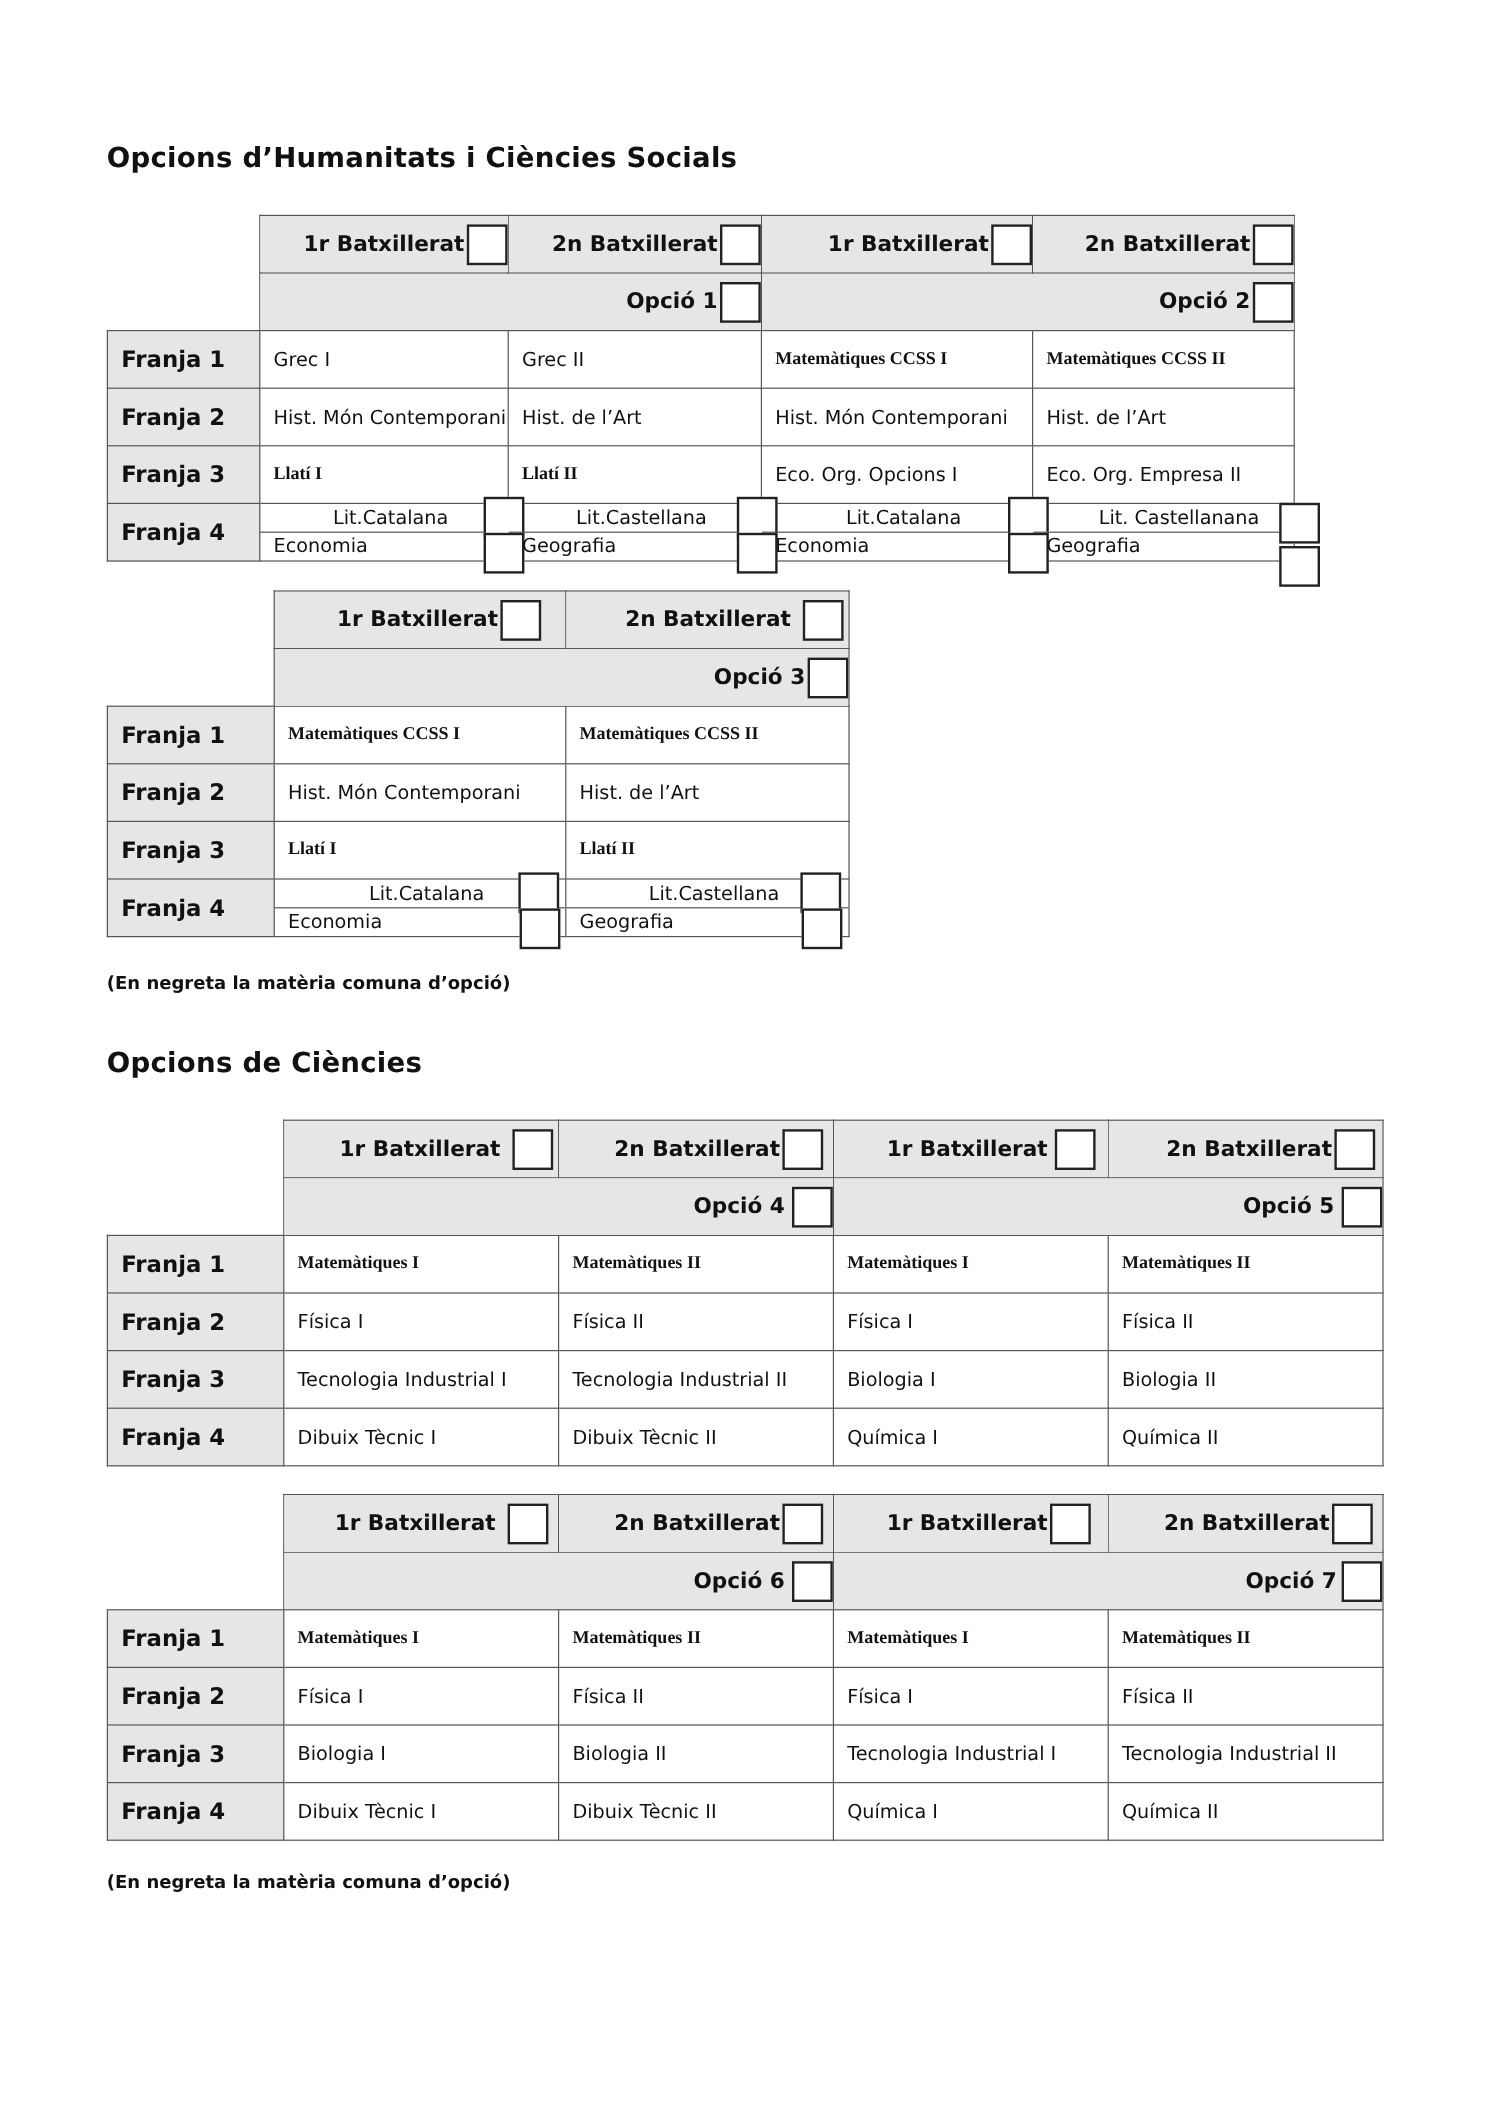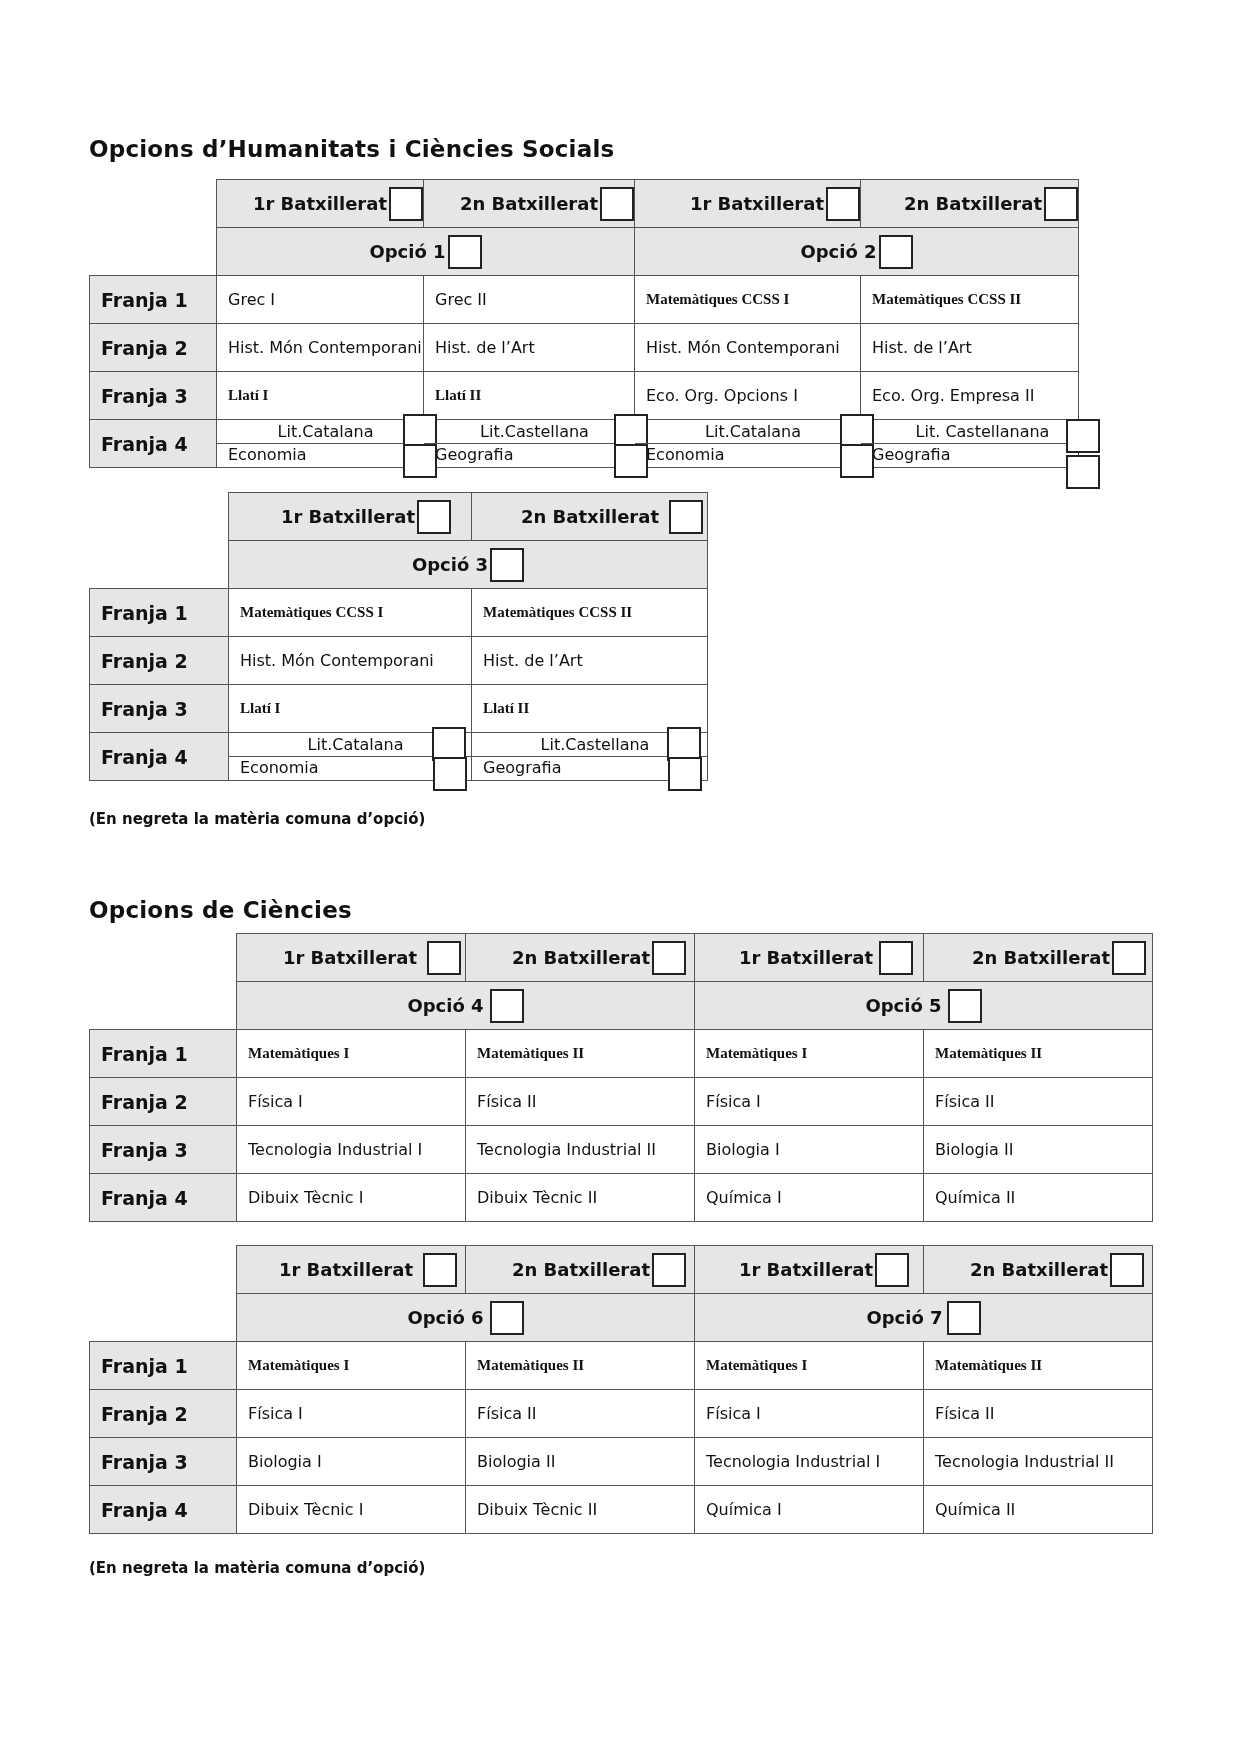--- a/index.html
+++ b/index.html
@@ -12,39 +12,39 @@
     }
     .note { position: absolute; left: 89px; font-weight: bold; font-size: 15px; line-height: 22px; }
 
     table.opt {
       position: absolute; border-collapse: collapse; table-layout: fixed;
     }
     table.opt td { border: 1.5px solid #555; padding: 0; vertical-align: middle; }
     table.opt td.blank { border: none; background: transparent; }
     .hdr { background: #e6e6e6; font-weight: bold; font-size: 18px; text-align: right; position: relative; }
     .hdr .lbl { display: inline-block; vertical-align: middle; }
-    .opc { text-align: center; }
+    .opc { }
     .franja { background: #e6e6e6; font-weight: bold; font-size: 19px; padding-left: 11px !important; }
     .cell { font-size: 16px; padding-left: 11px !important; background: #fff; }
     .cell.bold { font-weight: bold; font-size: 15px; font-family: Liberation Serif, serif; }
     .box {
       display: inline-block; width: 34px; height: 34px; border: 2px solid #222; background: #fff;
       vertical-align: middle; box-sizing: border-box; margin-left: 2px;
     }
     .f4 { padding: 0 !important; position: relative; }
     .f4 .sub { height: 23px; line-height: 22px; padding-left: 11px; font-size: 16px; box-sizing: border-box; }
     .f4 .sub.top { border-bottom: 1.5px solid #555; text-align: center; }
     .f4 .sbox { position: absolute; right: -14px; width: 34px; height: 34px; border: 2px solid #222; background: #fff; box-sizing: border-box; }
     .f4 .sbox.a { top: -6px; }
     .f4 .sbox.b { top: 24px; }
   </style>
 </head>
 <body>
 
-<div class="heading" style="top:136px;">Opcions d’Humanitats i Ciències Socials</div>
+<div class="heading" style="top:119px;">Opcions d’Humanitats i Ciències Socials</div>
 
 <table class="opt" style="left:89px; top:179px; width:989px;">
   <colgroup>
       <col style="width:127px">
       <col style="width:207px">
       <col style="width:211px">
       <col style="width:226px">
       <col style="width:218px">
     </colgroup>
   <tbody>
@@ -155,21 +155,21 @@
           <span class="sbox b" style="right:5px;"></span>
     </td>
   </tr>
 </tbody>
   </table>
 
 <div class="note" style="top:808px;">
   <div>(En negreta la matèria comuna d’opció)</div>
 </div>
 
-<div class="heading" style="top:897px;">Opcions de Ciències</div>
+<div class="heading" style="top:873px;">Opcions de Ciències</div>
 
 <table class="opt" style="left:89px; top:933px; width:1063px;">
   <colgroup>
       <col style="width:147px">
       <col style="width:229px">
       <col style="width:229px">
       <col style="width:229px">
       <col style="width:229px">
     </colgroup>
   <tbody>

